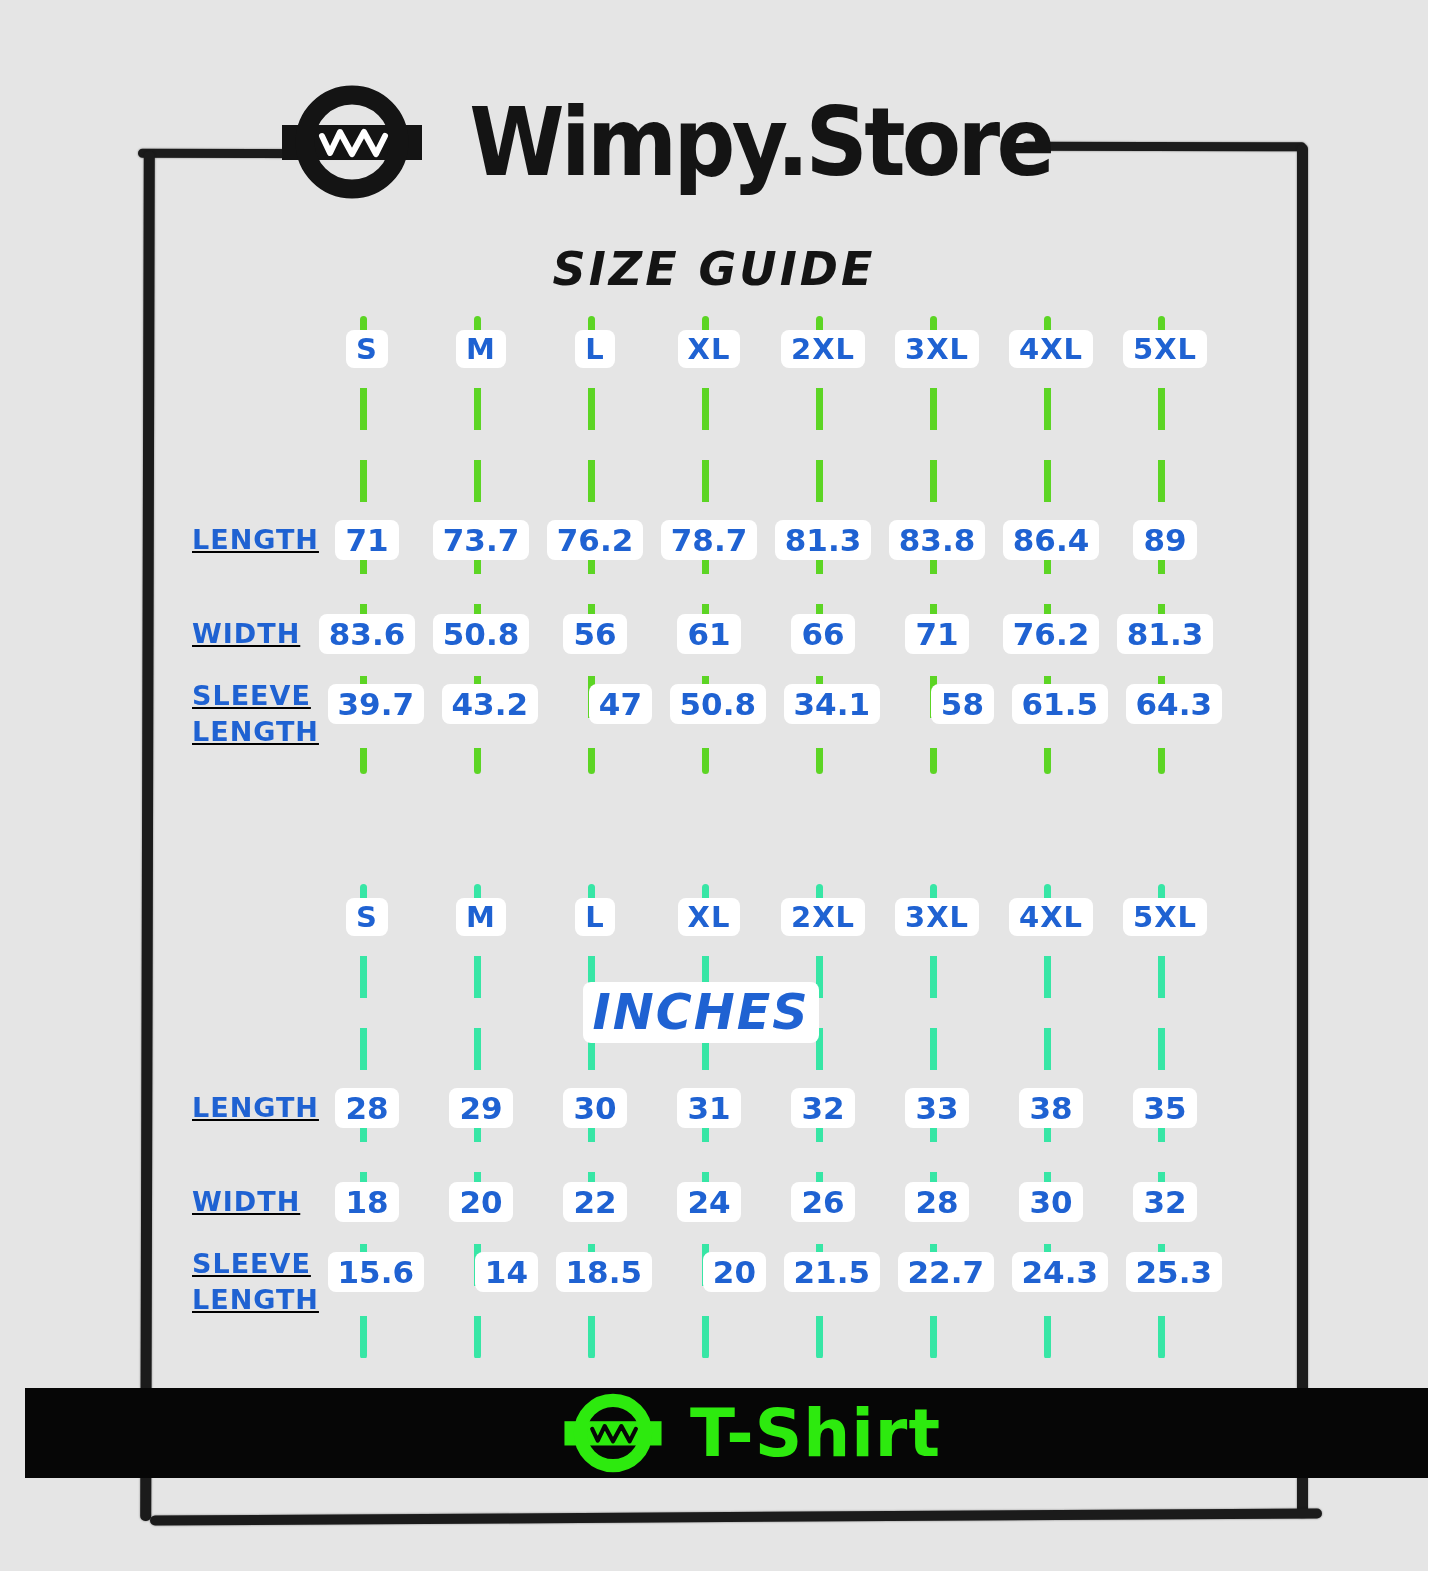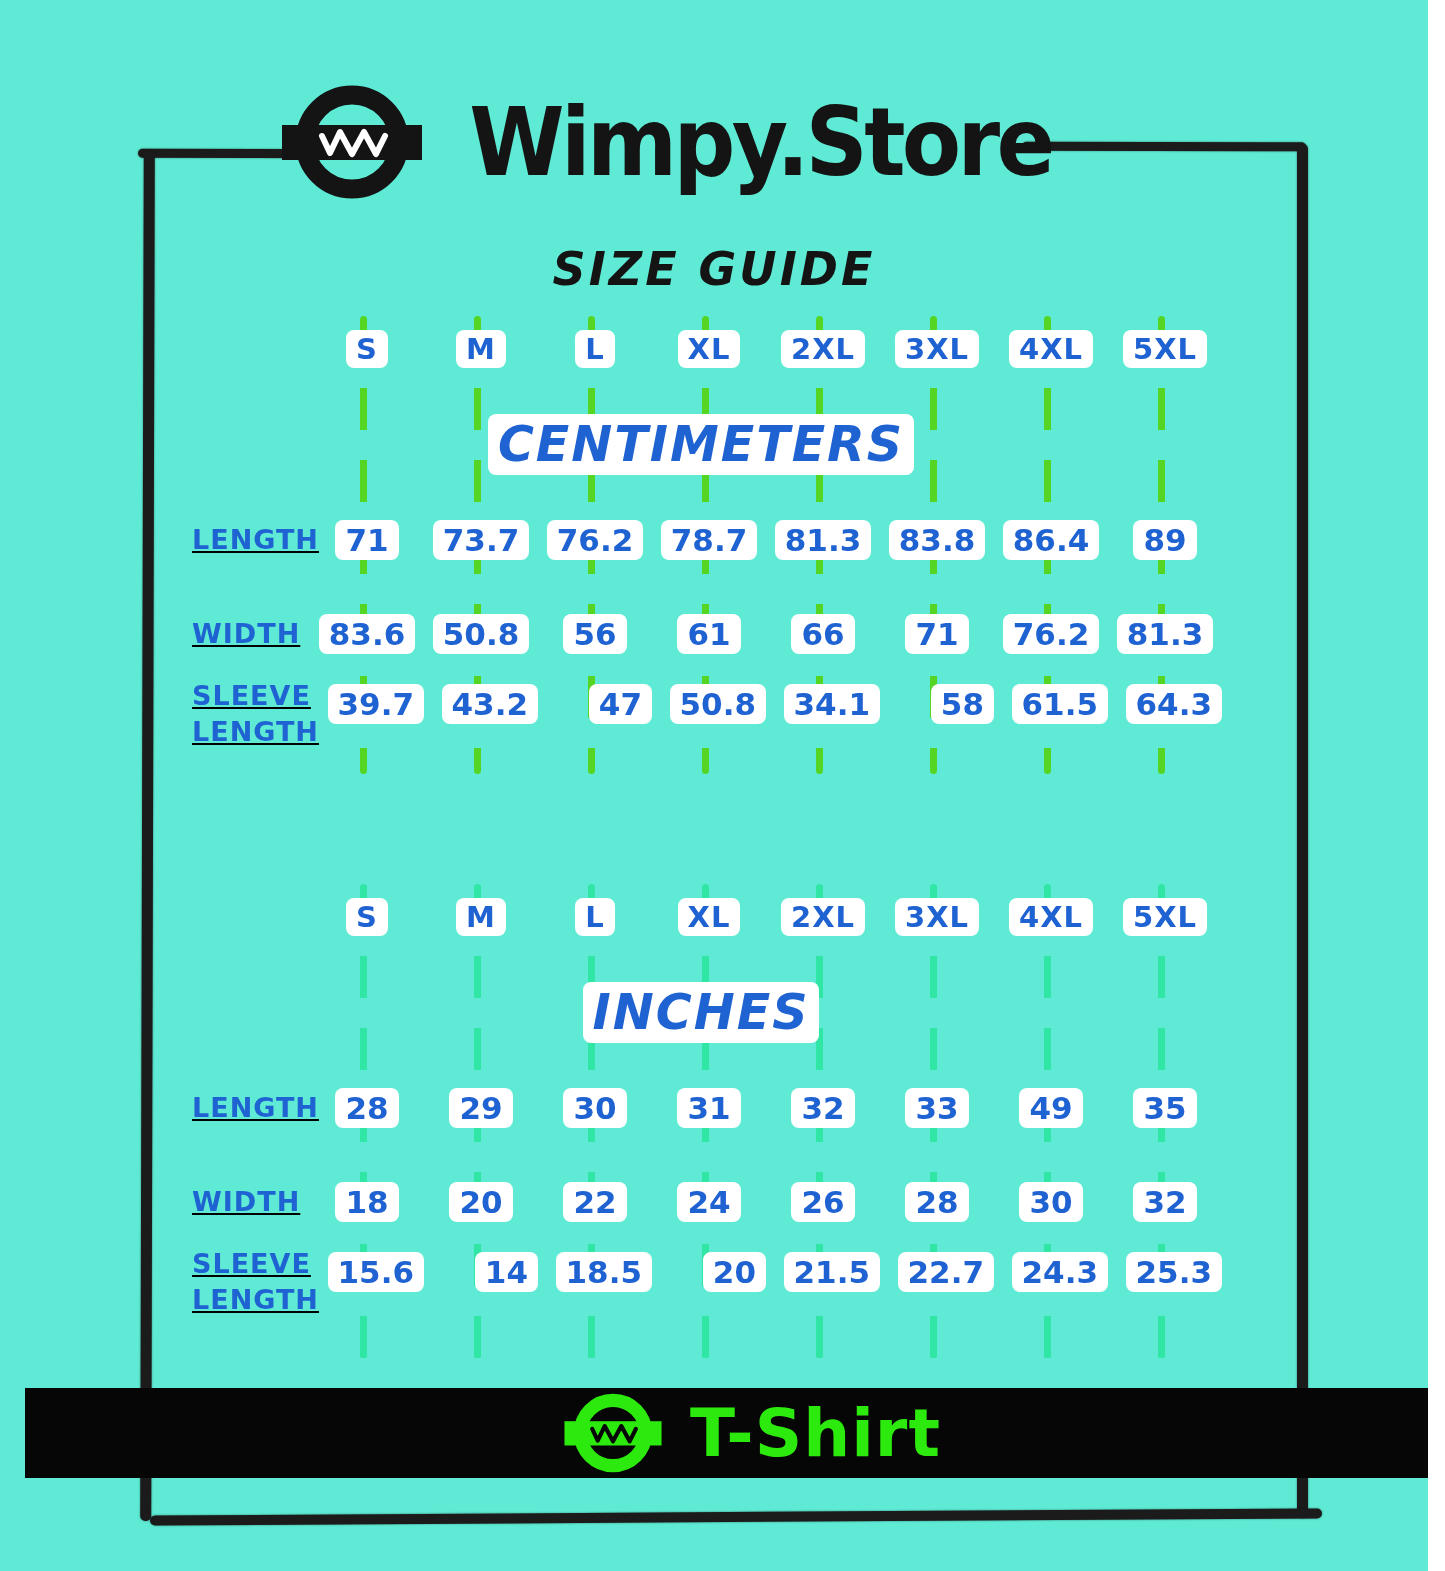--- a/index.html
+++ b/index.html
@@ -1,19 +1,19 @@
 <!DOCTYPE html>
 <html><head>
 <meta charset="utf-8">
 <style>
   html,body{margin:0;padding:0;background:#ffffff;}
   .canvas{
     position:relative;
     width:1428px;height:1571px;
-    background:#5eead4;
+    background:#e5e5e5;
     overflow:hidden;
     font-family:"DejaVu Sans", sans-serif;
   }
   
   .frame{position:absolute;background:#1b1b1b;border-radius:5px;box-shadow:0 0 2px rgba(20,20,20,.55);z-index:1;}
   .frame.top-left{left:138px;top:149px;width:218px;height:9px;transform:rotate(.15deg);}
   .frame.top-right{left:1022px;top:142px;width:284px;height:9px;transform:rotate(.1deg);}
   .frame.left-side{left:142px;top:151px;width:11px;height:1370px;transform:rotate(.15deg);}
   .frame.right-side{left:1297px;top:144px;width:11px;height:1374px;}
   .frame.bottom-side{left:150px;top:1512px;width:1172px;height:10px;transform:rotate(-.35deg);}
@@ -96,23 +96,20 @@
         <div class="hcell">
           <span class="mask size-header">3XL</span>
         </div>
         <div class="hcell">
           <span class="mask size-header">4XL</span>
         </div>
         <div class="hcell">
           <span class="mask size-header">5XL</span>
         </div>
       </div>
-      <div class="trow row-title">
-        <span class="mask section-title">CENTIMETERS</span>
-      </div>
       <div class="trow row-values row-pos0">
         <div class="lbl-cell">
           <span class="row-label">LENGTH</span>
         </div>
         <div class="vcell">
           <span class="mask cell-value">71</span>
         </div>
         <div class="vcell">
           <span class="mask cell-value">73.7</span>
         </div>
@@ -250,21 +247,21 @@
         <div class="vcell">
           <span class="mask cell-value">31</span>
         </div>
         <div class="vcell">
           <span class="mask cell-value">32</span>
         </div>
         <div class="vcell">
           <span class="mask cell-value">33</span>
         </div>
         <div class="vcell">
-          <span class="mask cell-value">49</span>
+          <span class="mask cell-value">38</span>
         </div>
         <div class="vcell">
           <span class="mask cell-value">35</span>
         </div>
       </div>
       <div class="trow row-values row-pos1">
         <div class="lbl-cell">
           <span class="row-label">WIDTH</span>
         </div>
         <div class="vcell">

